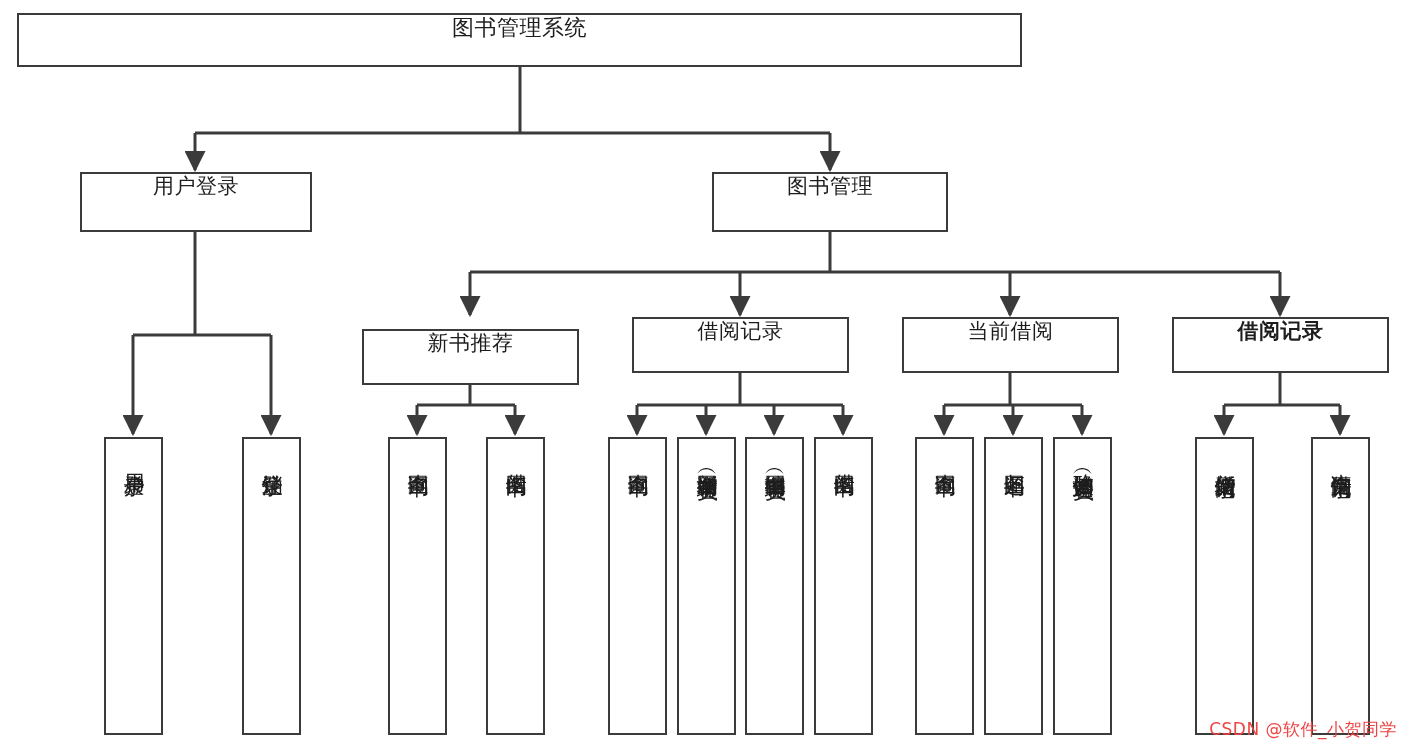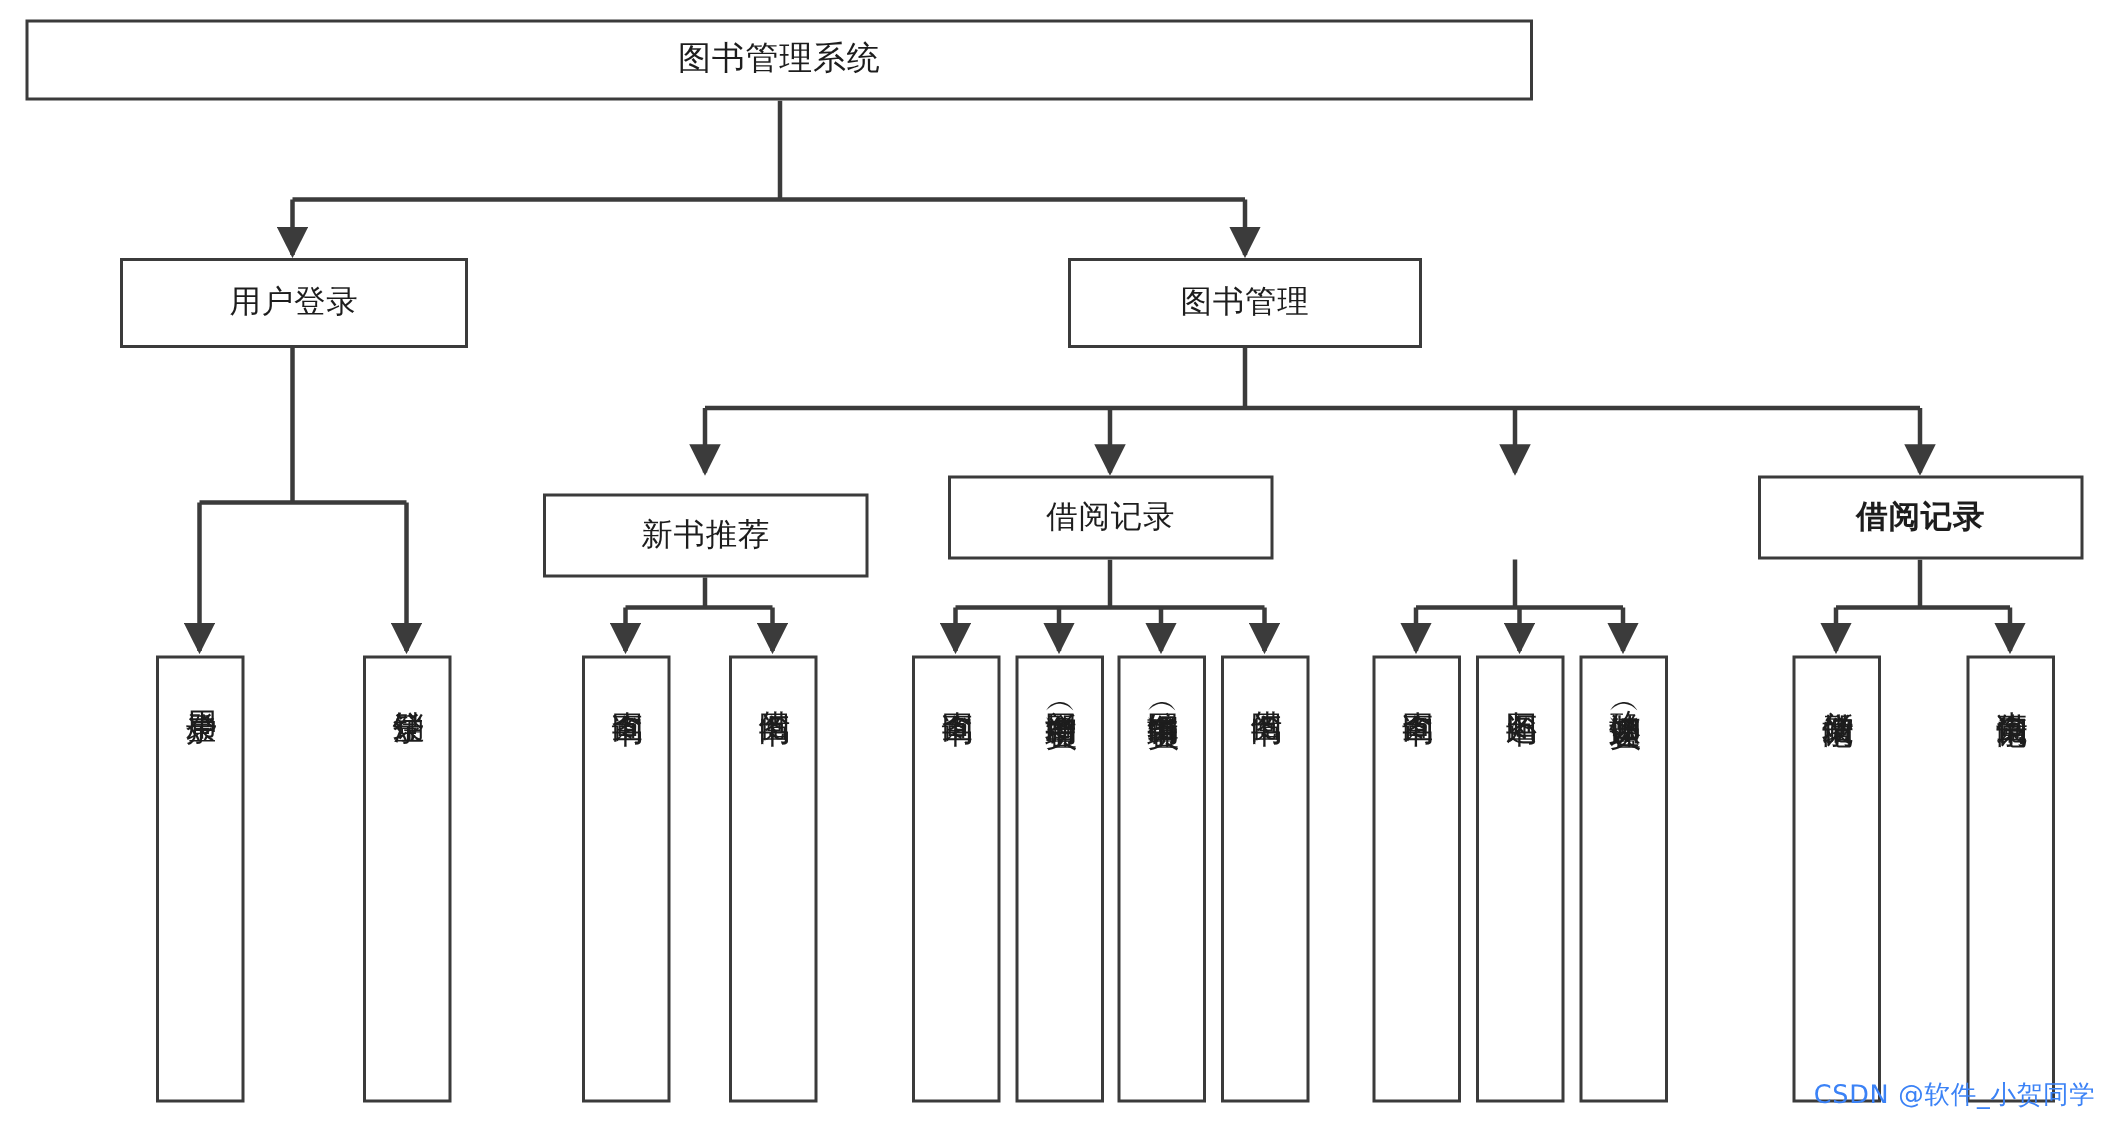--- a/index.html
+++ b/index.html
@@ -25,21 +25,20 @@
     width: 1405px;
     height: 747px;
     pointer-events: none;
   }
   .node {
     position: absolute;
     box-sizing: border-box;
     border: 2px solid #3b3b3b;
     background: #ffffff;
     display: flex;
-    align-items: center;
     justify-content: center;
     color: #1d1d1d;
   }
   .node.horiz {
     font-size: 21px;
     line-height: 1.2;
     letter-spacing: 0.5px;
     white-space: nowrap;
   }
   .node.root {
@@ -56,21 +55,21 @@
     font-size: 21px;
     line-height: 1.12;
     letter-spacing: 1px;
     white-space: nowrap;
   }
   #watermark {
     position: absolute;
     right: 8px;
     bottom: 6px;
     font-size: 17px;
-    color: #3b82f6;
+    color: #ef4444;
     letter-spacing: 0.5px;
     white-space: nowrap;
     user-select: none;
   }
 </style>
 </head>
 <body>
 
 <div id="canvas">
 
@@ -134,20 +133,23 @@
   <div class="node horiz" style="left:712px; top:172px; width:236px; height:60px;">
     <span>图书管理</span>
   </div>
 
   <div class="node horiz" style="left:362px; top:317px; width:217px; height:56px;margin-top:12px;">
     <span>新书推荐</span>
   </div>
   <div class="node horiz" style="left:632px; top:317px; width:217px; height:56px;">
     <span>借阅记录</span>
   </div>
+  <div class="node horiz" style="left:902px; top:317px; width:217px; height:56px;">
+    <span>当前借阅</span>
+  </div>
   <div class="node horiz" style="left:1172px; top:317px; width:217px; height:56px;font-weight:bold;">
     <span>借阅记录</span>
   </div>
 
   <div class="node leaf" style="left:104px; top:437px; width:59px; height:298px;">
     <span class="vtext">用户登录</span>
   </div>
   <div class="node leaf" style="left:242px; top:437px; width:59px; height:298px;">
     <span class="vtext">注销登录</span>
   </div>

